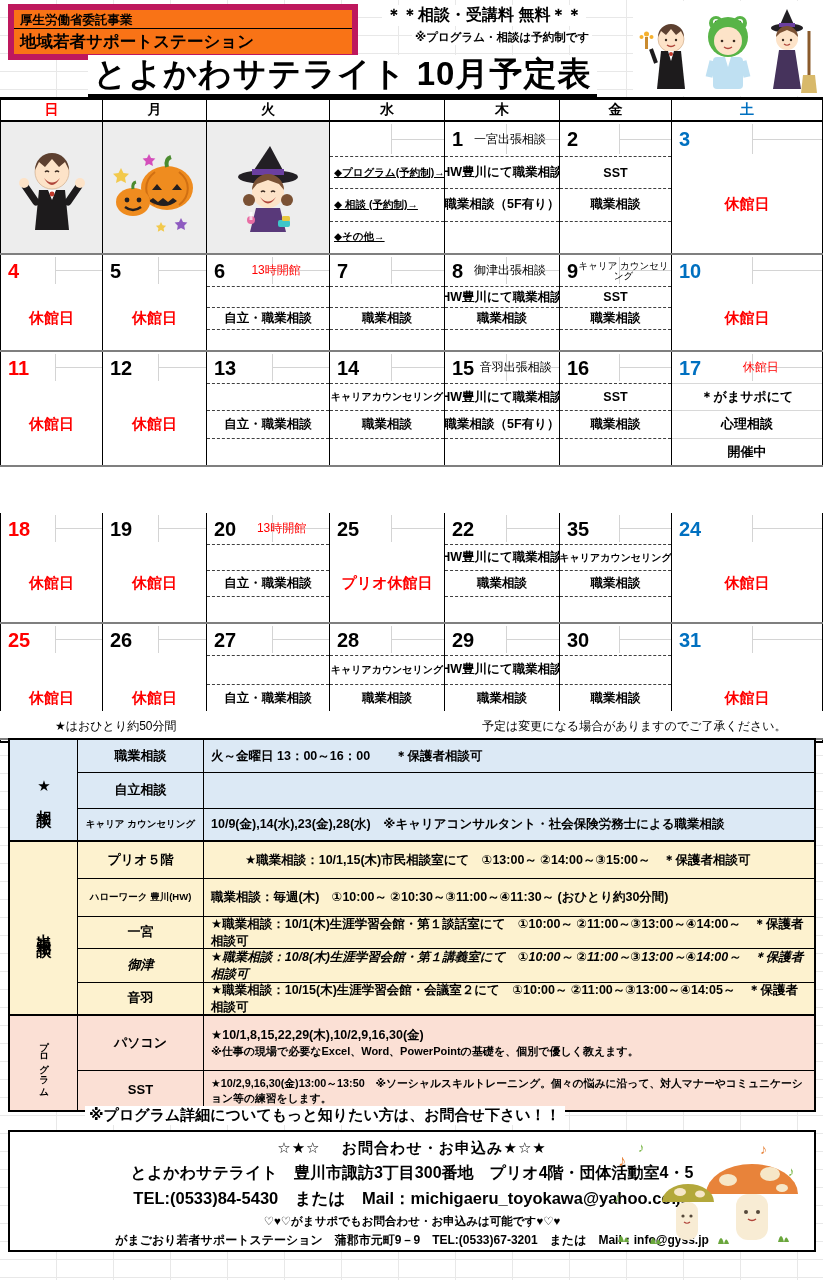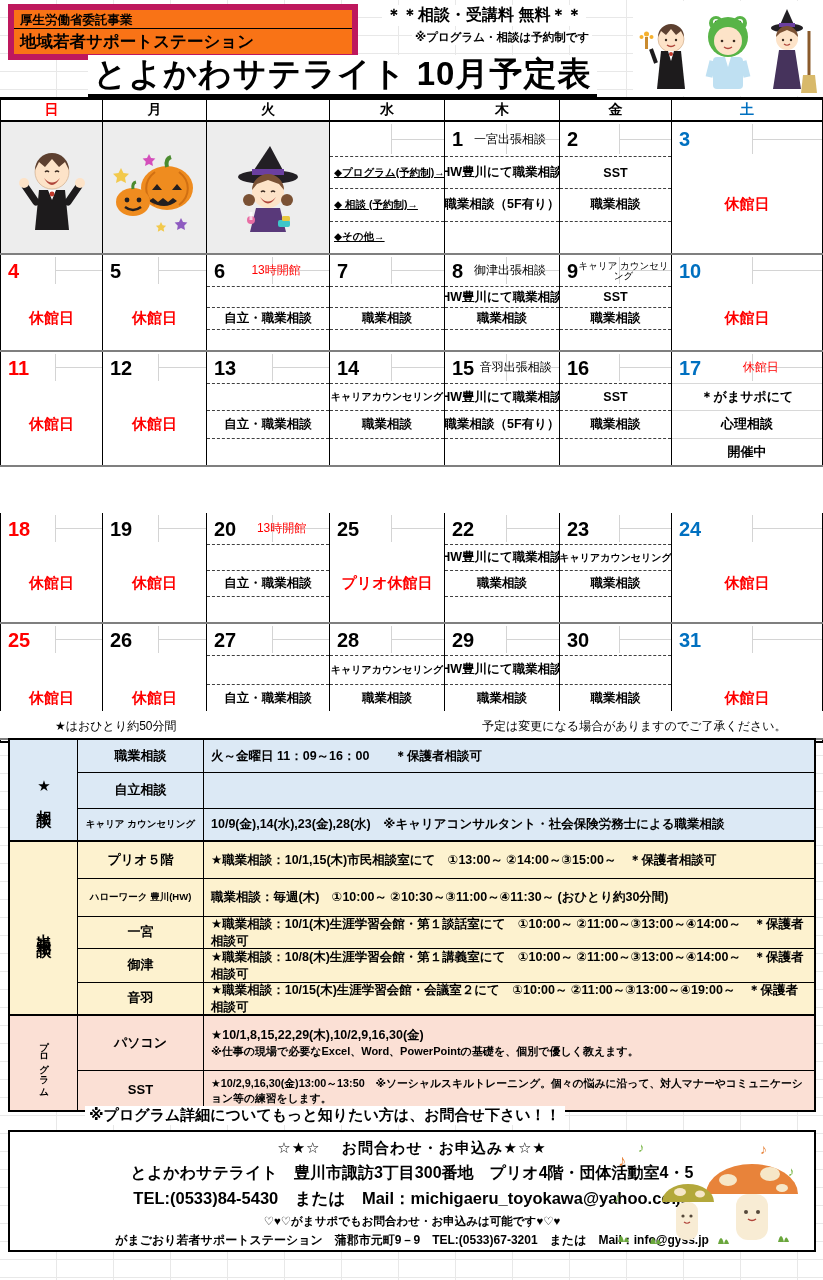--- a/index.html
+++ b/index.html
@@ -466,21 +466,21 @@
         </div>
         <div class="slots">
           <div class="slot">HW豊川にて職業相談</div>
           <div class="slot">職業相談</div>
           <div class="slot"></div>
         </div>
       </div>
       <div class="day-cell">
         <div class="strip">
           <div class="mini-grid"></div>
-          <div class="day-num">23</div>
+          <div class="day-num">35</div>
           <div class="day-note"></div>
         </div>
         <div class="slots">
           <div class="slot small-txt">キャリアカウンセリング</div>
           <div class="slot">職業相談</div>
           <div class="slot"></div>
         </div>
       </div>
       <div class="day-cell">
         <div class="strip">
@@ -574,67 +574,67 @@
 
 <div class="abs details" id="details">
     <div class="section" style="background: rgb(220, 233, 245);">
       <div class="group-cell">
         <div class="group-label">★相談</div>
       </div>
       <div class="rows-col">
         <div class="d-row" style="height: 32px;">
           <div class="label-cell">職業相談</div>
           <div class="content-cell">
-            <div class="line1">火～金曜日 11：09～16：00　　＊保護者相談可</div>
+            <div class="line1">火～金曜日 13：00～16：00　　＊保護者相談可</div>
           </div>
         </div>
         <div class="d-row" style="height: 36px;">
           <div class="label-cell">自立相談</div>
         </div>
         <div class="d-row" style="height: 32px;">
           <div class="label-cell small">キャリア カウンセリング</div>
           <div class="content-cell">
             <div class="line1">10/9(金),14(水),23(金),28(水)　※キャリアコンサルタント・社会保険労務士による職業相談</div>
           </div>
         </div>
       </div>
     </div>
     <div class="section" style="background: rgb(253, 242, 207);">
       <div class="group-cell">
         <div class="group-label">出張相談</div>
       </div>
       <div class="rows-col">
-        <div class="d-row" style="height: 36px;">
+        <div class="d-row" style="height: 36px; gap: 34px;">
           <div class="label-cell">プリオ５階</div>
           <div class="content-cell">
             <div class="line1">★職業相談：10/1,15(木)市民相談室にて　①13:00～ ②14:00～③15:00～　＊保護者相談可</div>
           </div>
         </div>
         <div class="d-row" style="height: 38px;">
           <div class="label-cell small">ハローワーク 豊川(HW)</div>
           <div class="content-cell">
             <div class="line1">職業相談：毎週(木)　①10:00～ ②10:30～③11:00～④11:30～ (おひとり約30分間)</div>
           </div>
         </div>
         <div class="d-row" style="height: 32px;">
           <div class="label-cell">一宮</div>
           <div class="content-cell">
             <div class="line1">★職業相談：10/1(木)生涯学習会館・第１談話室にて　①10:00～ ②11:00～③13:00～④14:00～　＊保護者相談可</div>
           </div>
         </div>
-        <div class="d-row" style="height: 34px;">
+        <div class="d-row" style="height: 34px; font-style: italic;">
           <div class="label-cell">御津</div>
           <div class="content-cell">
             <div class="line1">★職業相談：10/8(木)生涯学習会館・第１講義室にて　①10:00～ ②11:00～③13:00～④14:00～　＊保護者相談可</div>
           </div>
         </div>
         <div class="d-row" style="height: 32px;">
           <div class="label-cell">音羽</div>
           <div class="content-cell">
-            <div class="line1">★職業相談：10/15(木)生涯学習会館・会議室２にて　①10:00～ ②11:00～③13:00～④19:00～　＊保護者相談可</div>
+            <div class="line1">★職業相談：10/15(木)生涯学習会館・会議室２にて　①10:00～ ②11:00～③13:00～④14:05～　＊保護者相談可</div>
           </div>
         </div>
       </div>
     </div>
     <div class="section" style="background: rgb(251, 224, 213);">
       <div class="group-cell">
         <div class="group-label small">プログラム</div>
       </div>
       <div class="rows-col">
         <div class="d-row" style="height: 54px;">

